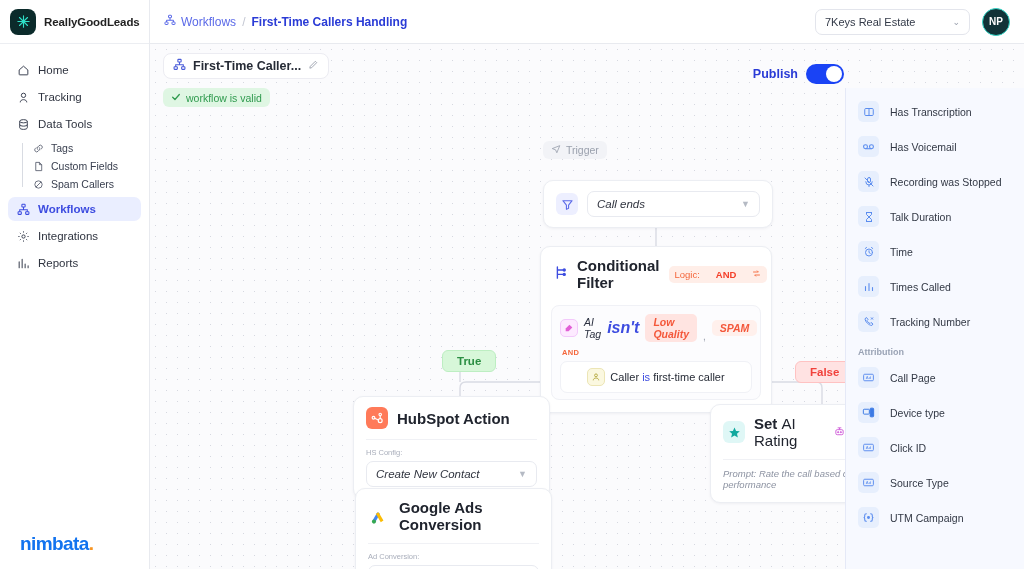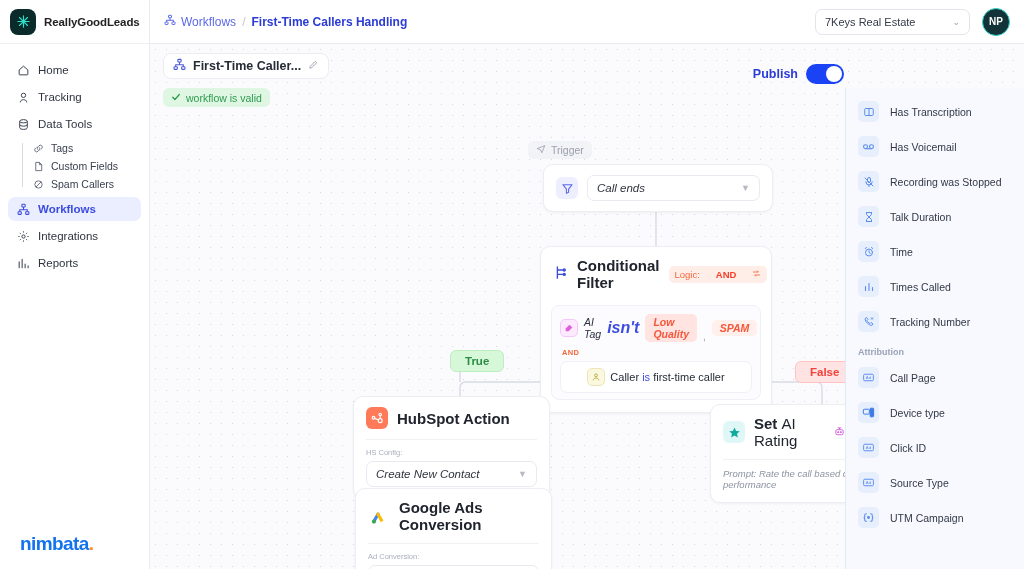--- a/index.html
+++ b/index.html
@@ -122,26 +122,26 @@
     border-radius: 10px; box-shadow: 0 1px 3px rgba(20,25,50,0.05);
   }
   .node-head { display: flex; align-items: center; gap: 9px; padding: 10px 12px; }
   .node-title { font-size: 15px; color: #20242e; font-weight: 600; }
   .sq-ic {
     width: 22px; height: 22px; border-radius: 6px; flex: 0 0 22px;
     display: flex; align-items: center; justify-content: center;
   }
 
   .trigger-chip {
-    position: absolute; left: 378px; top: 97px;
+    position: absolute; left: 393px; top: 97px;
     background: #f2f3f7; border-radius: 6px; height: 18px; padding: 0 8px;
     display: flex; align-items: center; gap: 5px;
     font-size: 10.5px; color: #9aa0ad;
   }
-  #node-trigger { left: 393px; top: 120px; width: 230px; }
+  #node-trigger { left: 393px; top: 136px; width: 230px; }
   .select-box {
     height: 26px; border: 1px solid #e8eaf0; border-radius: 7px; background: #fff;
     display: flex; align-items: center; padding: 0 9px; font-size: 11.5px;
     color: #30343f; font-style: italic; cursor: pointer;
   }
   .select-box .chev { margin-left: auto; color: #b5bac4; font-size: 9px; font-style: normal; }
 
   #node-filter { left: 390px; top: 202px; width: 232px; }
   .logic-badge {
     margin-left: auto; background: #ffeee8; color: #f4663b; border-radius: 5px;
@@ -167,21 +167,21 @@
     padding: 6px 8px; display: flex; align-items: center; gap: 5px; justify-content: center;
   }
   .cond-row2 .t { font-size: 11px; color: #262b36; }
   .cond-row2 .t i { color: #3d4ce0; font-style: normal; }
 
   .branch-pill {
     position: absolute; height: 22px; border-radius: 6px; display: flex;
     align-items: center; justify-content: center; padding: 0 14px;
     font-size: 11.5px; font-weight: 600;
   }
-  #pill-true { left: 300px; top: 306px; background: #d7f7d9; color: #2b8f43; border: 1px solid #bdeec2; }
+  #pill-true { left: 292px; top: 306px; background: #d7f7d9; color: #2b8f43; border: 1px solid #bdeec2; }
   #pill-false { left: 645px; top: 317px; background: #ffe2e2; color: #f1423c; border: 1px solid #ffc2c2; }
 
   #node-hubspot { left: 203px; top: 352px; width: 197px; }
   #node-gads    { left: 205px; top: 444px; width: 197px; }
   .node-sub { padding: 0 12px 11px 12px; }
   .node-sub .lbl { font-size: 7.5px; color: #a9aebb; margin-bottom: 4px; }
   .node-divider { height: 1px; background: #f0f1f5; margin: 0 12px 8px 12px; }
 
   #node-airating { left: 560px; top: 360px; width: 200px; }
   .ai-fill {

